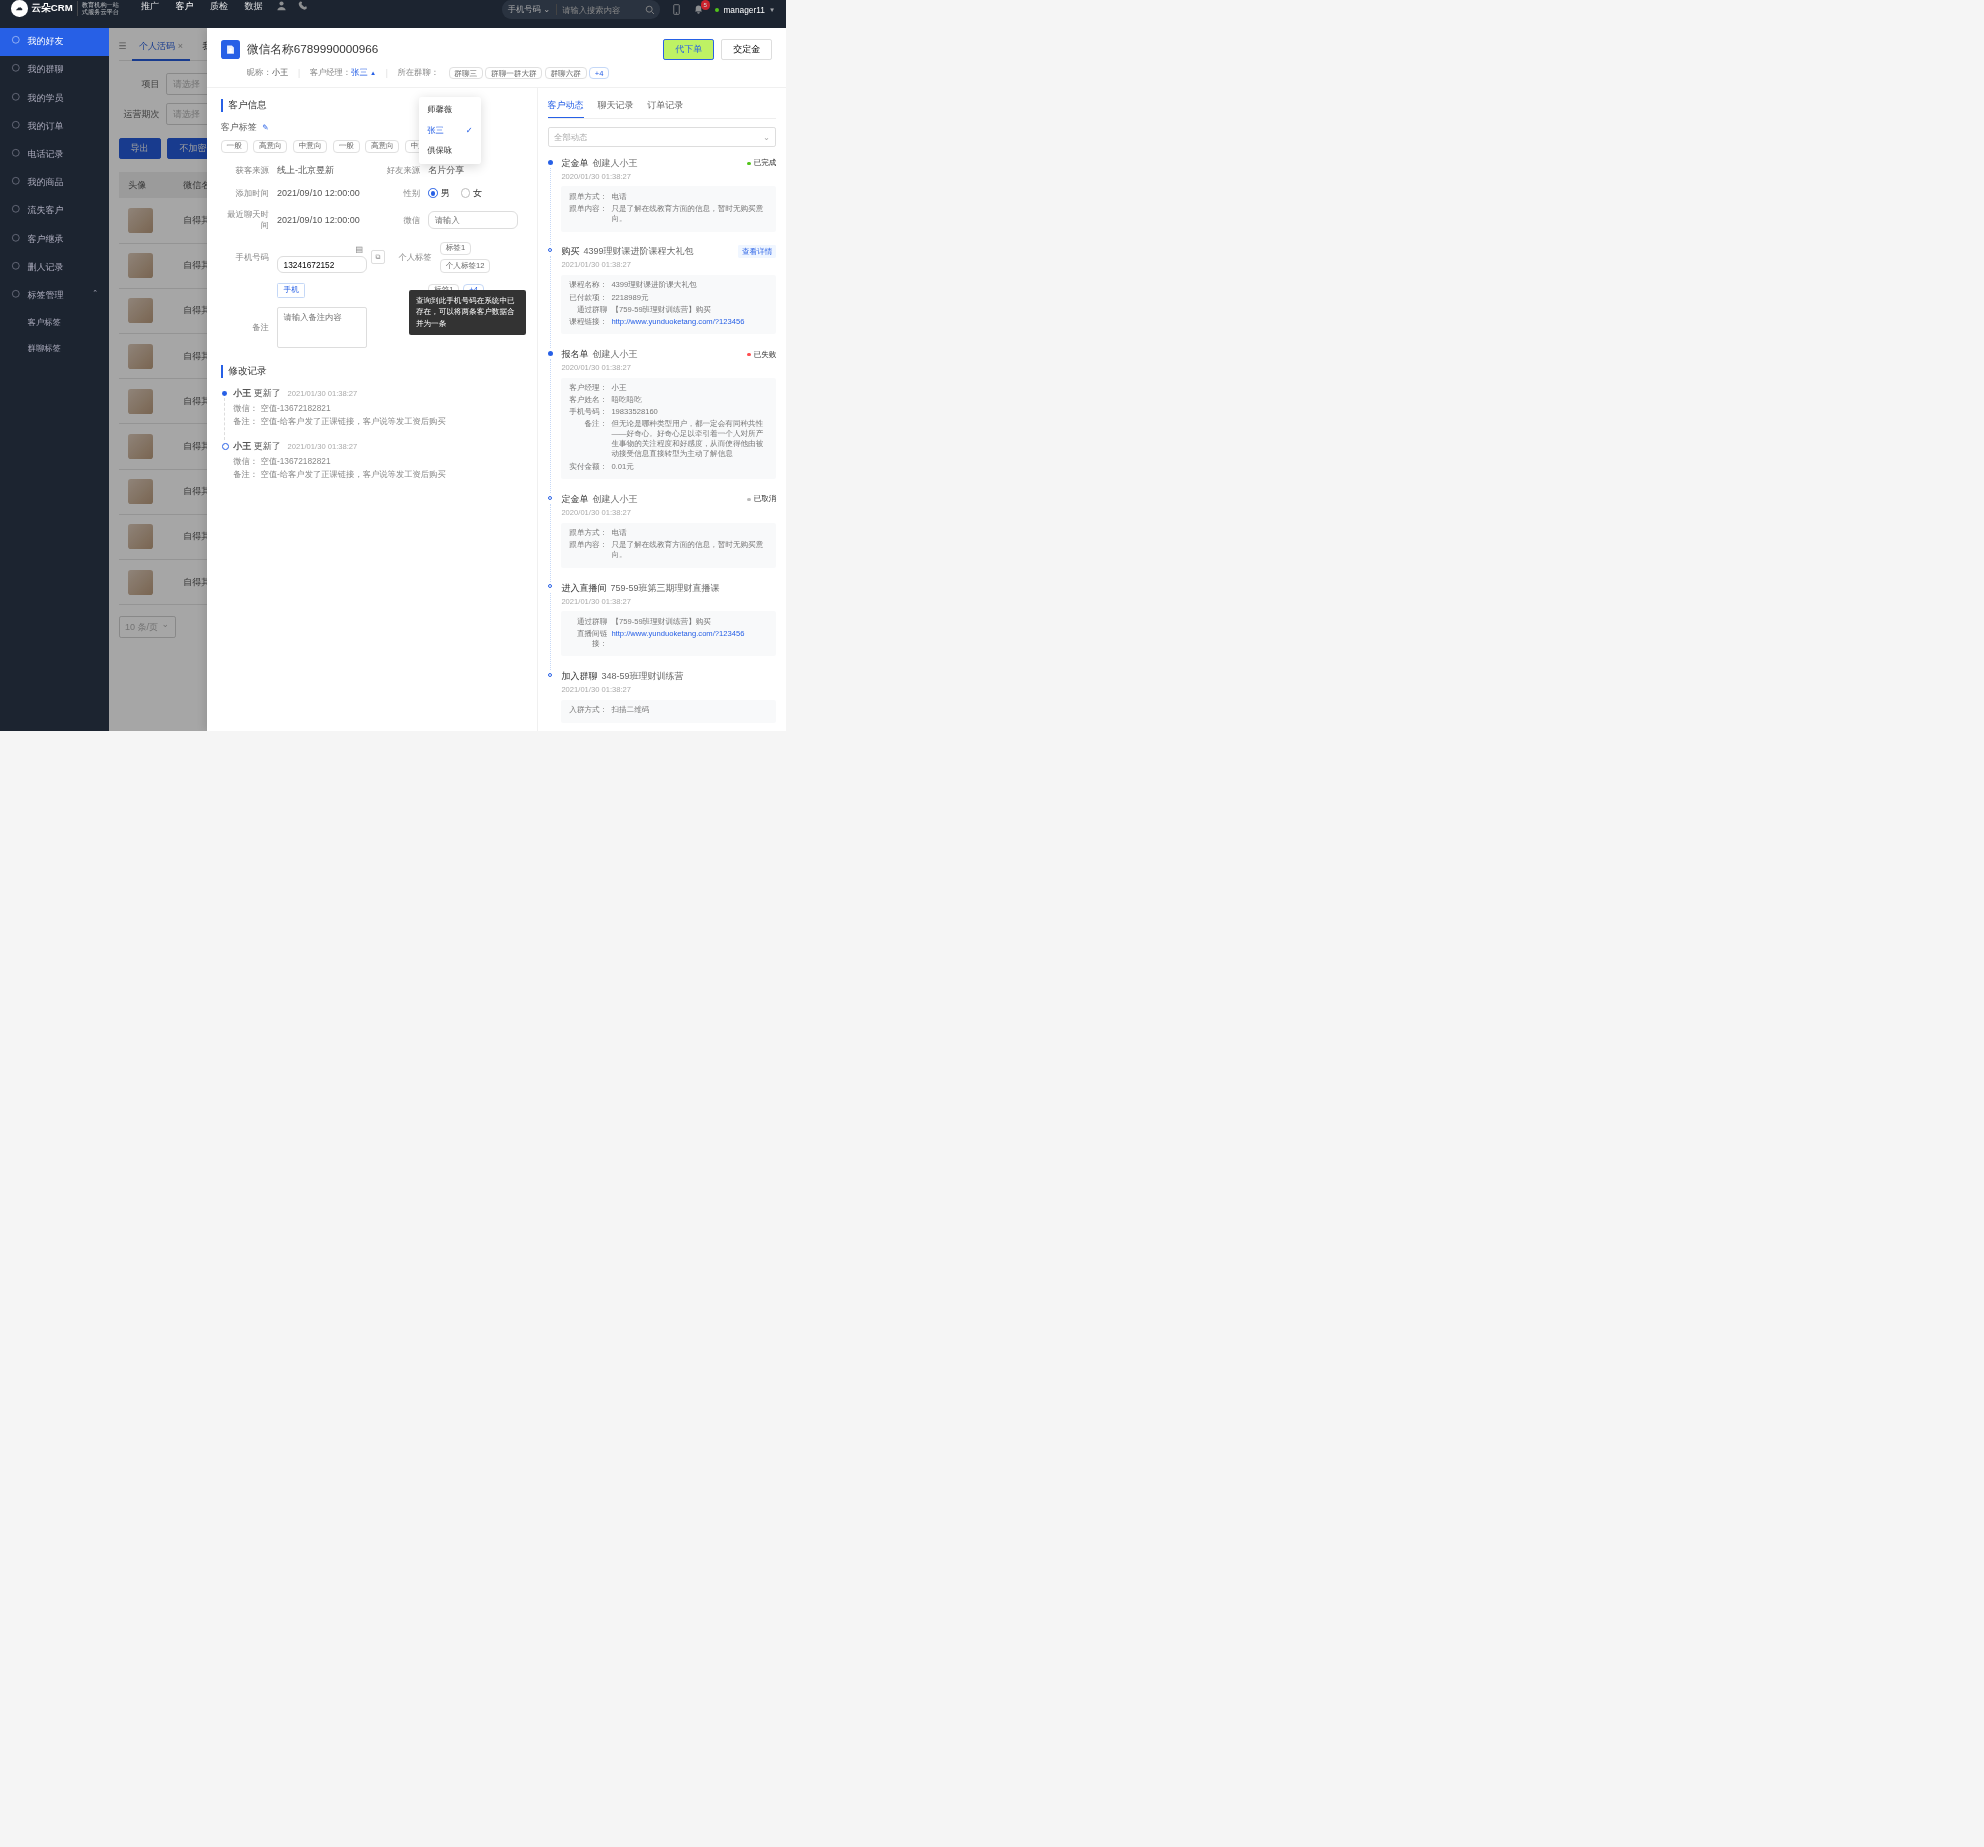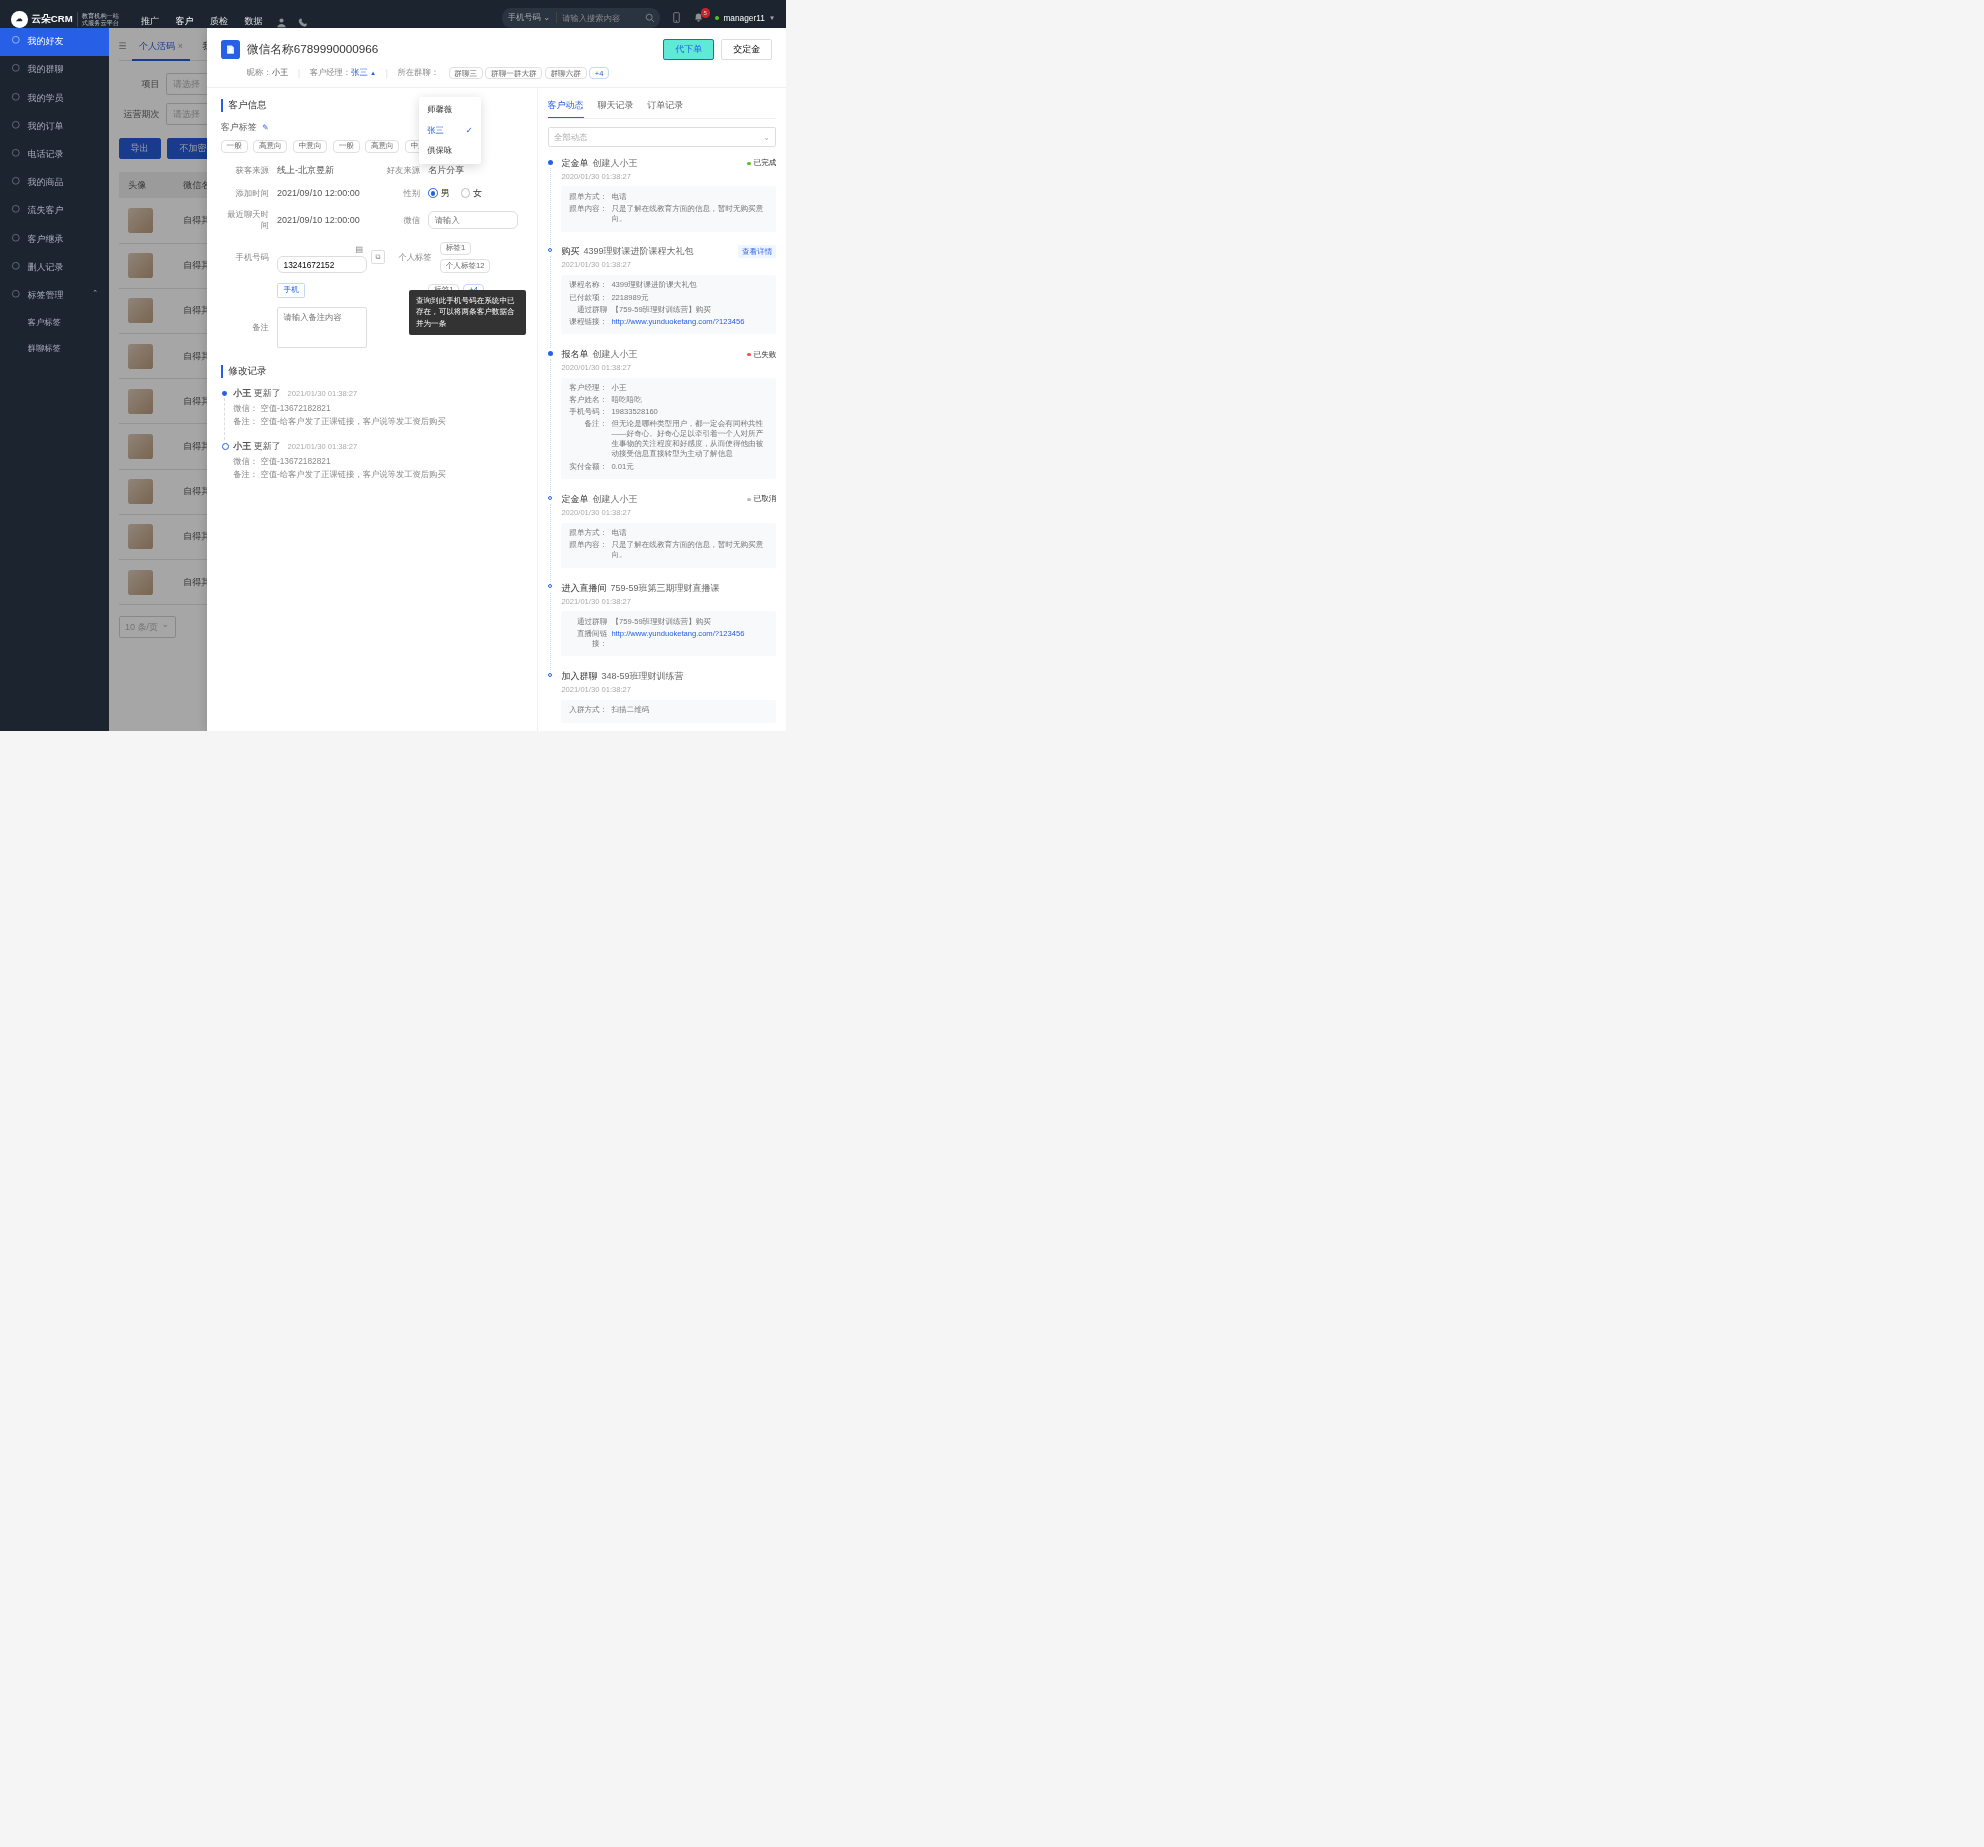--- a/index.html
+++ b/index.html
@@ -1,17 +1,17 @@
 <!DOCTYPE html>
 <html style="font-size:11px"><head>
 <meta charset="utf-8">
 <style>
 *{margin:0;padding:0;box-sizing:border-box;font-family:-apple-system,BlinkMacSystemFont,"PingFang SC","Microsoft YaHei",sans-serif}
 body{background:#f5f5f5;font-size:9px;color:#333;width:786px;height:731px;overflow:hidden;position:relative}
-.header{height:27.6px;background:#1c2430;display:flex;align-items:flex-end;padding:0 11px;color:#fff;font-size:9px}
+.header{height:27.6px;background:#1c2430;display:flex;align-items:flex-start;padding:0 11px;color:#fff;font-size:9px}
 .logo{display:flex;align-items:center;gap:4.1px;margin-right:16.5px}
 .logo-icon{width:16.5px;height:16.5px;background:#fff;border-radius:50%;display:flex;align-items:center;justify-content:center;color:#1c2430;font-weight:bold;font-size:6.9px}
 .logo-text{font-size:9.6px;font-weight:bold}
 .logo-sub{font-size:6.2px;opacity:.7;border-left:0.7px solid #555;padding-left:4.1px;line-height:1.2}
 .top-nav{display:flex;gap:16.5px;margin-left:5.5px}
 .top-nav span{cursor:pointer;opacity:.85}
 .top-nav span.active{opacity:1}
 .hdr-right{margin-left:auto;display:flex;align-items:center;gap:11px}
 .search-grp{display:flex;align-items:center;background:#2a3340;border-radius:9px;height:19.3px}
 .search-sel{background:transparent;border:none;color:#aaa;padding:0 5.5px;font-size:8.3px;border-right:0.7px solid #444}
@@ -50,21 +50,21 @@
 .avatar-cell{width:55px}
 .avatar{width:25px;height:25px;border-radius:2.8px;background:linear-gradient(135deg,#e8d5c4,#c4a484)}
 .name-cell{flex:1;color:#555}
 .pager{margin-top:11px}
 .drawer{position:absolute;top:0;right:0;bottom:0;width:579px;background:#fff;z-index:10;display:flex;flex-direction:column;box-shadow:-2.8px 0 8.3px rgba(0,0,0,.1)}
 .dr-hdr{padding:11px 13.8px 8.3px;border-bottom:0.7px solid #f0f0f0}
 .dr-title-row{display:flex;align-items:center;gap:6.9px}
 .dr-ico{width:19.3px;height:19.3px;background:#2760e6;border-radius:2.8px;display:flex;align-items:center;justify-content:center;color:#fff;font-size:9.6px}
 .dr-title{font-size:11.7px;font-weight:500}
 .dr-actions{margin-left:auto;display:flex;gap:6.9px}
-.btn-outline{border:0.7px solid #2760e6;color:#2760e6;background:#5eead4;padding:3.4px 11px;border-radius:2.1px;cursor:pointer;font-size:9px}
+.btn-outline{border:0.7px solid #2760e6;color:#2760e6;background:#bef264;padding:3.4px 11px;border-radius:2.1px;cursor:pointer;font-size:9px}
 .dr-meta{margin-top:6.9px;margin-left:26px;display:flex;align-items:center;gap:9.6px;font-size:8.3px;color:#888;flex-wrap:wrap}
 .dr-meta .val{color:#555}
 .mgr-sel{color:#2760e6;cursor:pointer}
 .chip{border:0.7px solid #e0e0e0;padding:0.7px 4.8px;border-radius:4px;font-size:7.6px;color:#666}
 .chip.plus{color:#2760e6;border-color:#c5d8f7}
 .dropdown{position:absolute;top:69px;left:310px;background:#fff;border-radius:2.8px;box-shadow:0 2.8px 11px rgba(0,0,0,.15);z-index:20;width:62px;padding:2.8px 0}
 .dd-item{padding:4.8px 8.3px;font-size:8.3px;cursor:pointer;display:flex;align-items:center;justify-content:space-between}
 .dd-item.sel{color:#2760e6}
 .check{color:#2760e6}
 .dr-body{flex:1;display:flex;overflow:hidden}

